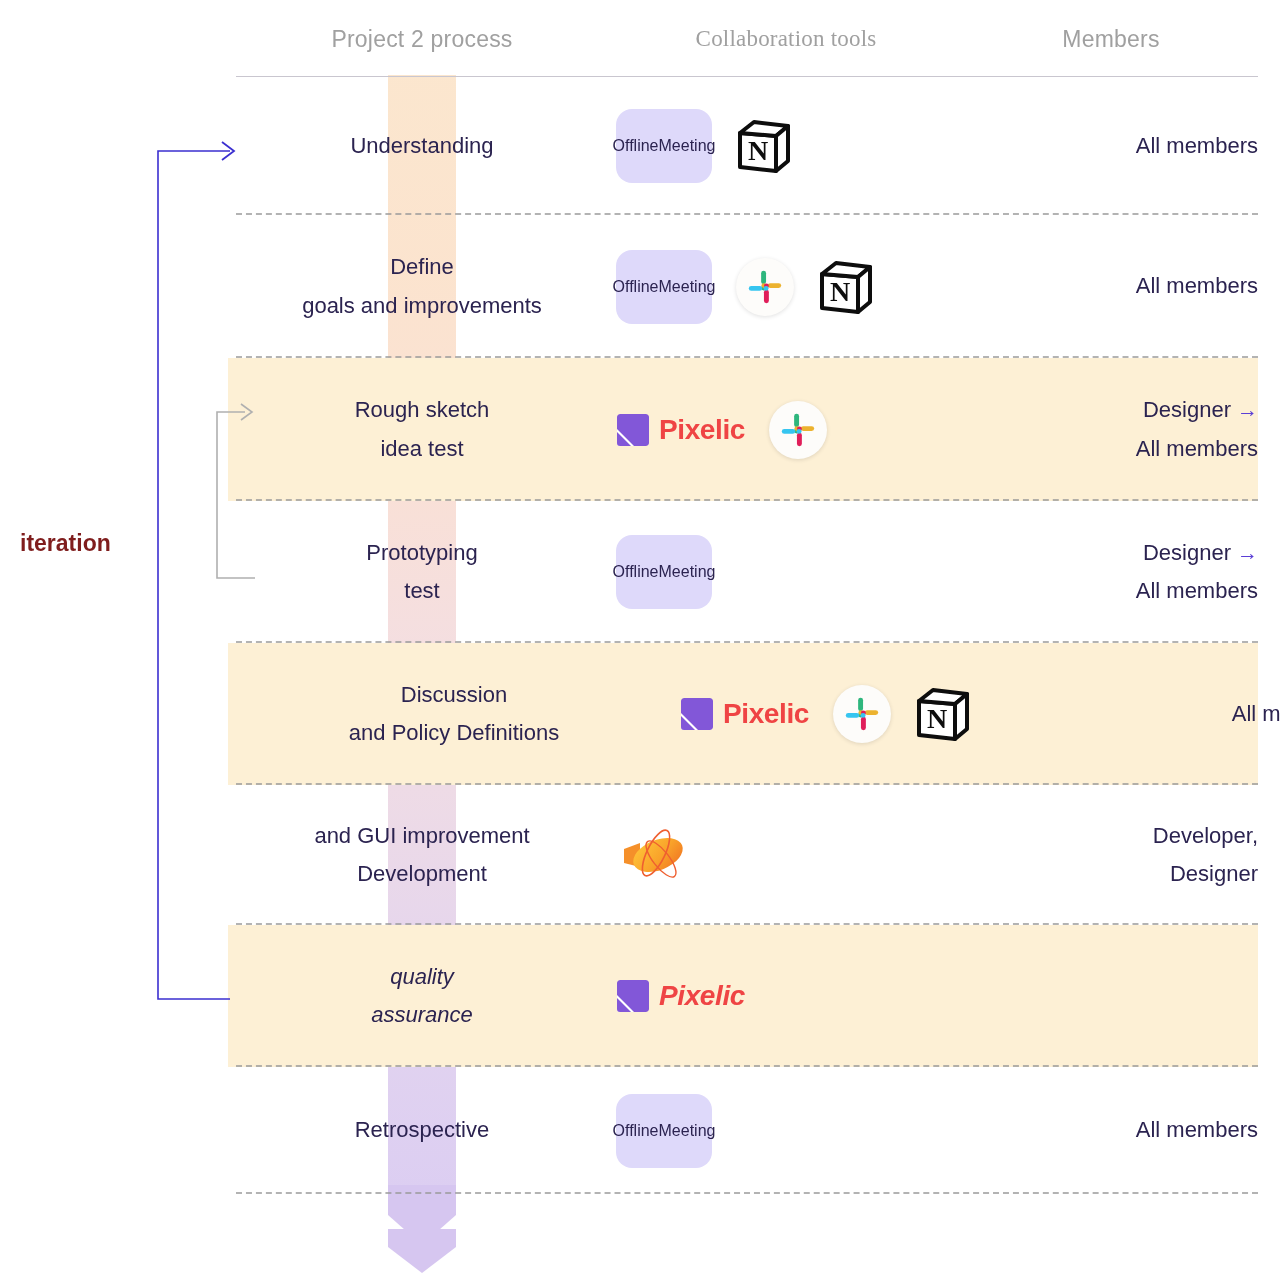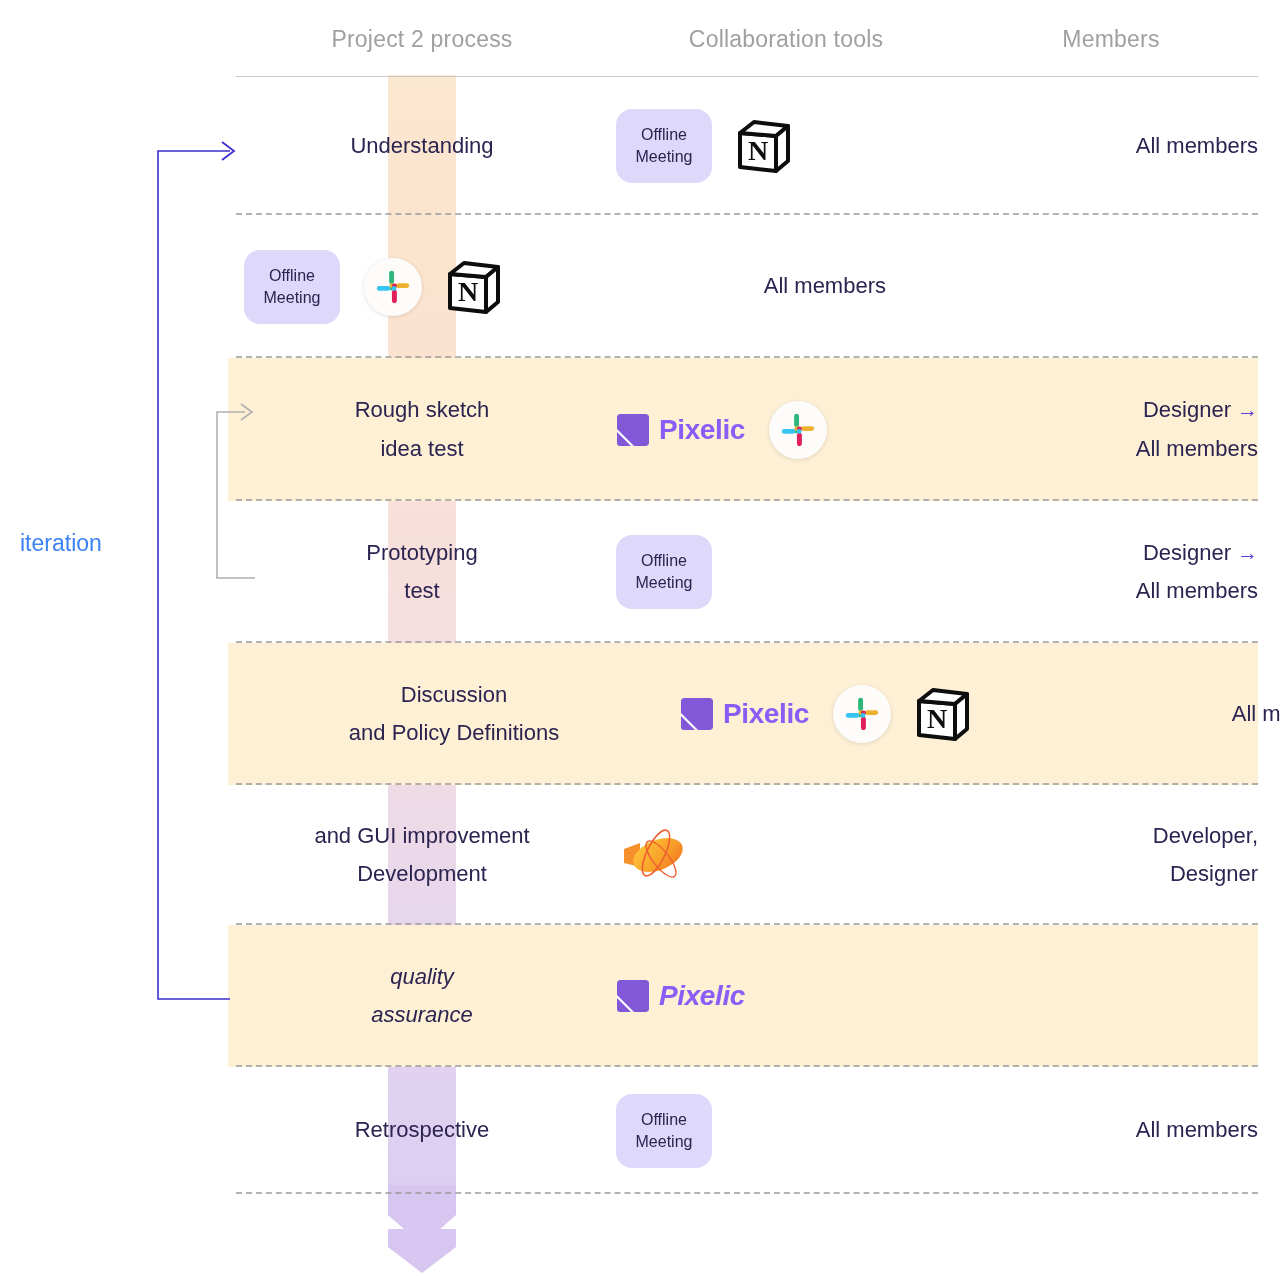--- a/index.html
+++ b/index.html
@@ -56,21 +56,21 @@
     align-items: center;
     z-index: 4;
   }
   .hdr {
     font-size: 23px;
     color: #a0a0a0;
     text-align: center;
     letter-spacing: 0.2px;
   }
   .hdr-process { width: 372px; }
-  .hdr-tools   { width: 356px; }
+  .hdr-tools   { width: 356px; font-family: Liberation Serif, serif; }
   .hdr-members { width: 294px; }
 
   .header-rule {
     position: absolute;
     left: 236px;
     top: 76px;
     width: 1022px;
     height: 1px;
     background: #c9c6cf;
     z-index: 4;
@@ -143,21 +143,21 @@
   
   .chip-offline {
     width: 96px;
     height: 74px;
     border-radius: 16px;
     background: #ded9fa;
     color: #2b2350;
     font-size: 16px;
     line-height: 1.35;
     display: flex;
-    flex-direction: column;
+    flex-direction: row;
     align-items: center;
     justify-content: center;
     text-align: center;
     flex: none;
   }
 
   .slack-icon {
     width: 58px;
     height: 58px;
     border-radius: 50%;
@@ -172,32 +172,33 @@
   .pixelic {
     display: flex;
     align-items: center;
     gap: 9px;
     flex: none;
   }
   .pixelic .mark { width: 34px; height: 34px; flex: none; }
   .pixelic .wordmark {
     font-size: 28px;
     font-weight: bold;
-    color: #8b5cf6;
+    color: #ef4444;
     letter-spacing: -0.4px;
   }
 
   
   .iteration-label {
     position: absolute;
     left: 20px;
     top: 530px;
     font-size: 23px;
-    color: #3b82f6;
+    color: #7f1d1d;
     z-index: 5;
+    font-weight: bold;
   }
   .loop-svg {
     position: absolute;
     left: 140px;
     top: 130px;
     width: 130px;
     height: 890px;
     z-index: 5;
     pointer-events: none;
   }
@@ -247,20 +248,24 @@
             <text x="22" y="41" font-family="Liberation Serif, serif" font-size="28" font-weight="bold" fill="#0d0d0d" text-anchor="middle">N</text>
           </svg>
         </div>
         <div class="cell-members">
           <div class="mem-line"><span>All members</span></div>
         </div>
         <div class="sep"></div>
       </div>
       <div class="row" style="height: 143px;">
         <div class="band-pad"></div>
+        <div class="cell-process">
+          <div>Define</div>
+          <div>goals and improvements</div>
+        </div>
         <div class="cell-tools">
           <div class="chip-offline">
             <span>Offline</span>
             <span>Meeting</span>
           </div>
           <div class="slack-icon">
             <svg viewBox="0 0 54 54" width="38" height="38">
               <rect x="21.5" y="4" width="7" height="19" rx="3.5" fill="#2eb67d"></rect>
               <rect x="21.5" y="25" width="7" height="7" rx="3.5" fill="#2eb67d"></rect>
               <rect x="31" y="21.5" width="19" height="7" rx="3.5" fill="#ecb22e"></rect>

